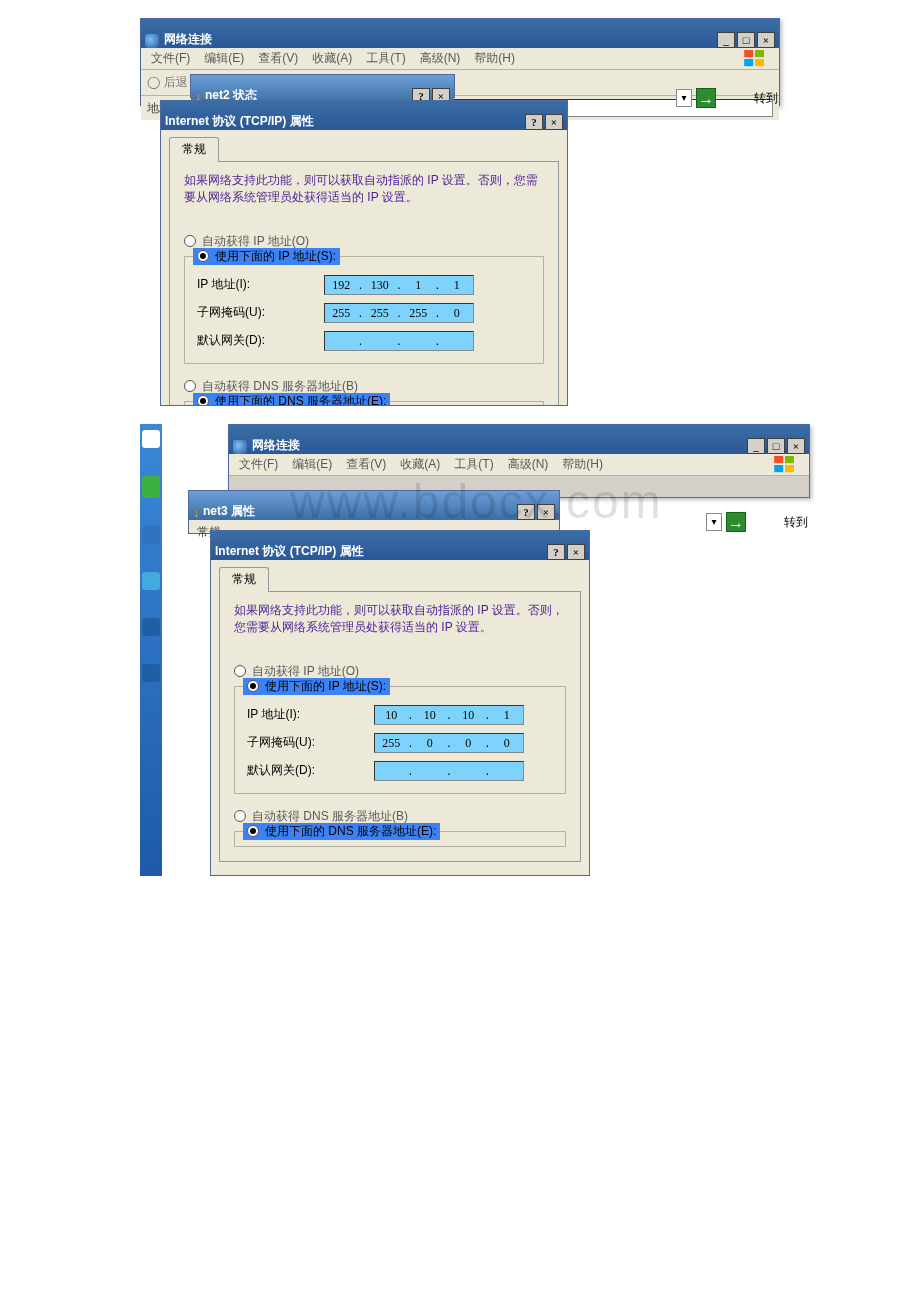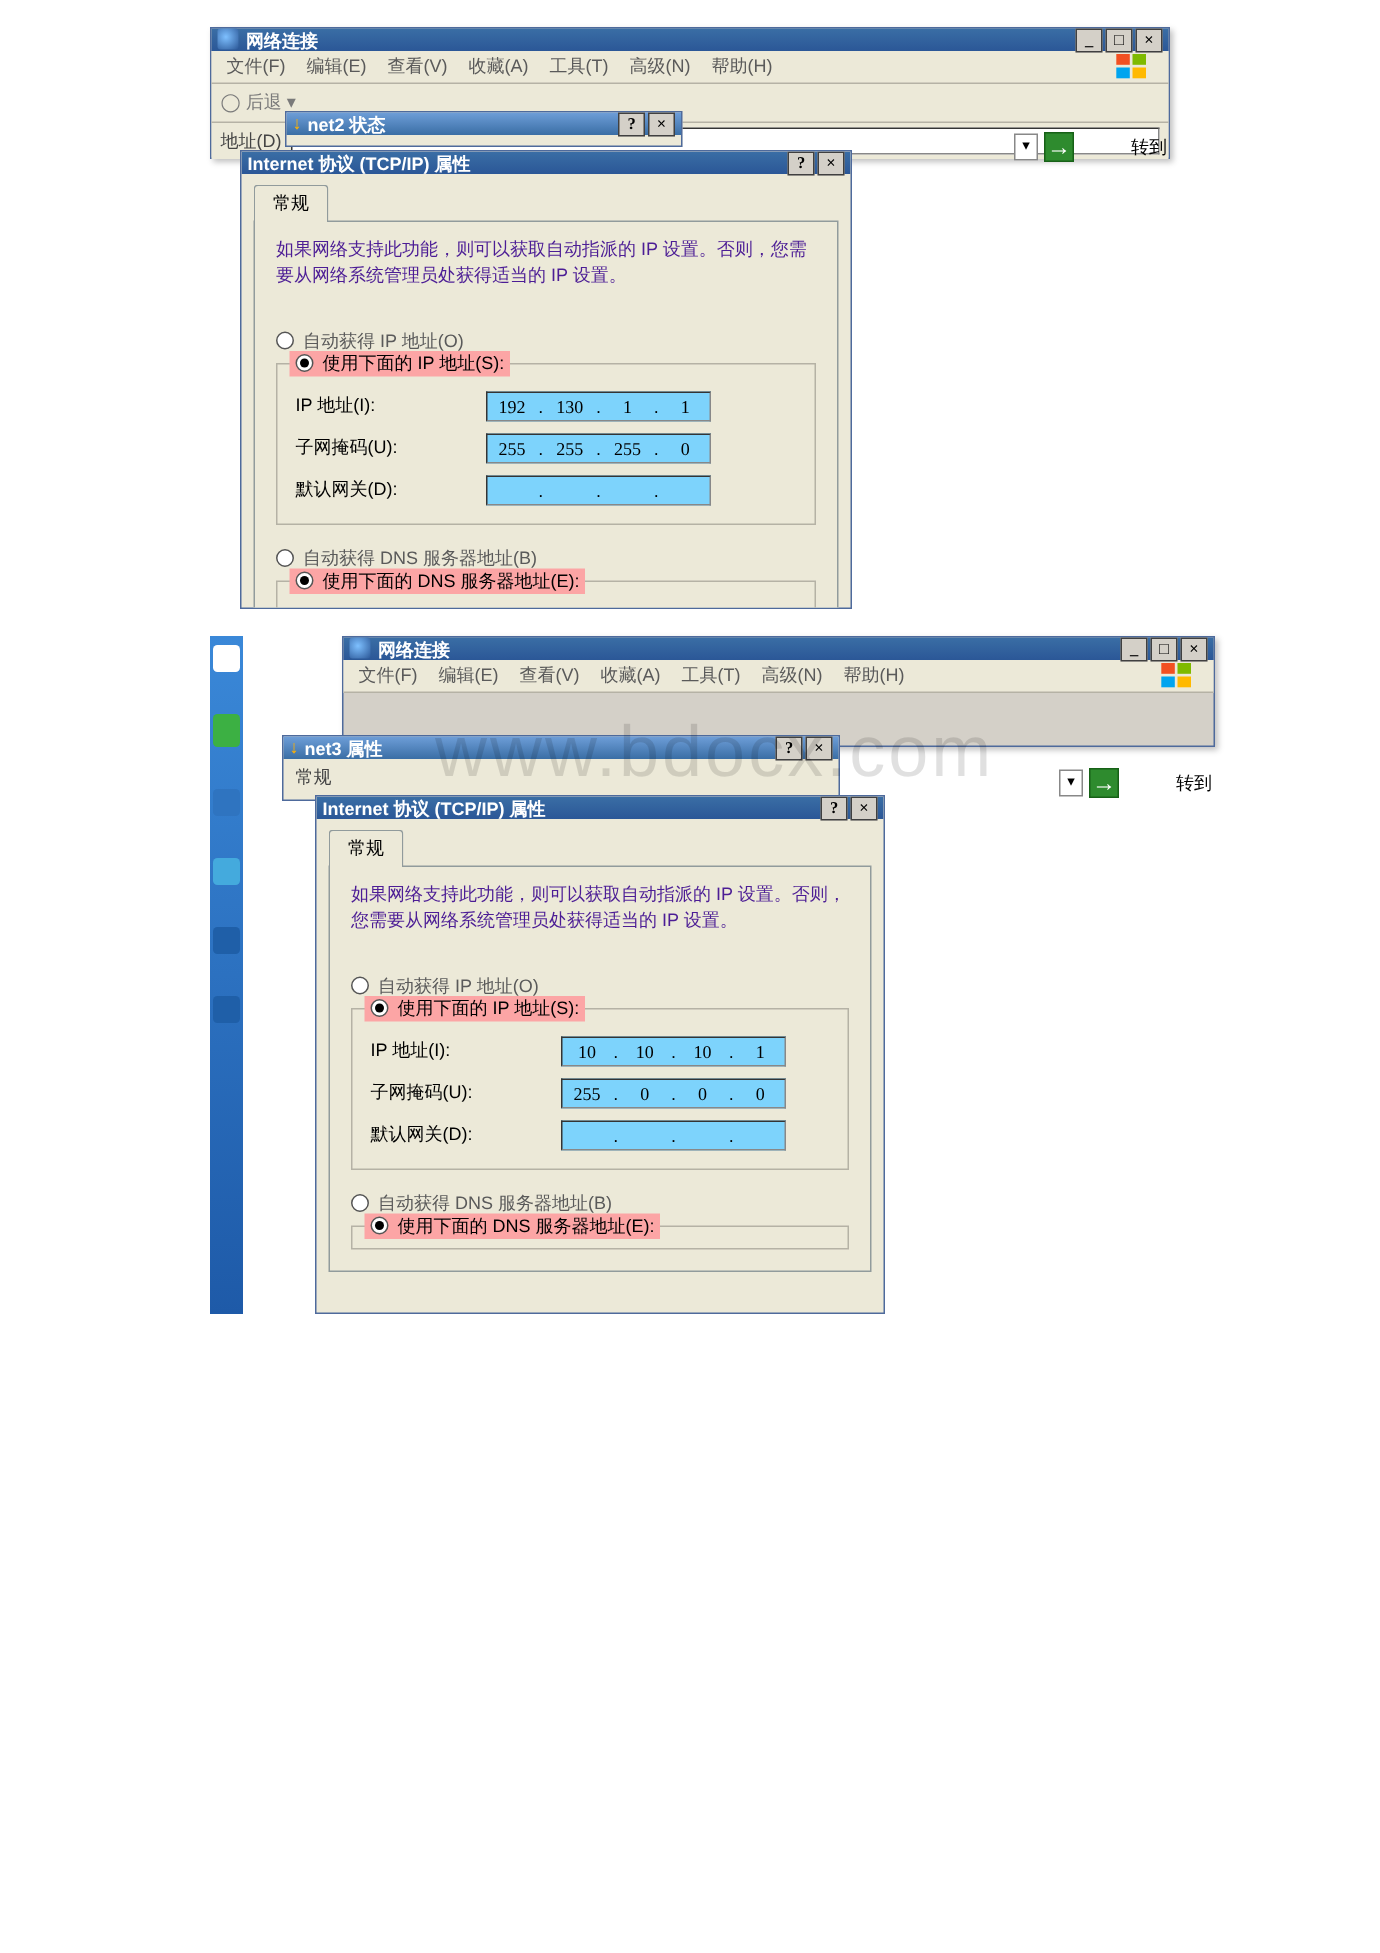--- a/index.html
+++ b/index.html
@@ -11,21 +11,21 @@
     width: 920px;
   }
   .page { padding: 0 0 80px 0; }
   .shot-wrap { position: relative; margin: 18px auto 0; width: 640px; }
   .shot1 { height: 388px; }
   .shot2 { height: 452px; }
 
   
   .win { position: absolute; border: 1px solid #4e6a9c; background: #d4d0c8; box-shadow: 2px 2px 4px rgba(0,0,0,.25); }
   .titlebar {
-    height: 15px; display: flex; align-items: flex-start; padding: 0 4px;
+    height: 29px; display: flex; align-items: flex-end; padding: 0 4px;
     background: linear-gradient(#3a6ea5,#2b5797); color: #fff; font-size: 12px; font-weight: bold;
   }
   .title-icon {
     width: 14px; height: 14px; margin-right: 5px; background: radial-gradient(circle at 40% 40%, #7ec0ff, #2b5797);
     border-radius: 2px;
   }
   .winbtns { margin-left: auto; display: flex; gap: 2px; }
   .wbtn {
     width: 18px; height: 16px; background: #d4d0c8; border: 1px solid #404040;
     font: bold 11px/14px Tahoma; text-align: center; color: #000;
@@ -53,21 +53,21 @@
     background: #ece9d8; border: 1px solid #919b9c; border-bottom: none;
     border-top-left-radius: 3px; border-top-right-radius: 3px; font-size: 12px;
     position: relative; top: 1px;
   }
   .tcpip .tabpage { margin: 0 8px 8px; border: 1px solid #919b9c; background: #ece9d8; padding: 10px 14px 14px; }
   .desc { color: #4c1d95; line-height: 1.45; font-size: 12px; }
   .radio-row { display: flex; align-items: center; gap: 6px; margin-top: 26px; color: #5a5a5a; }
   .radio { width: 12px; height: 12px; border: 1px solid #555; border-radius: 50%; background: #fff; display: inline-flex; align-items: center; justify-content: center; }
   .radio .dot { width: 6px; height: 6px; border-radius: 50%; background: #000; }
   .groupbox { border: 1px solid #b5b2a5; position: relative; padding: 10px 12px 12px; margin-top: 6px; }
-  .group-legend { position: absolute; top: -9px; left: 8px; background: #fca5a5; padding: 0 4px; display: flex; align-items: center; gap: 6px; font-size: 12px; }
+  .group-legend { position: absolute; top: -9px; left: 8px; background: #3b82f6; padding: 0 4px; display: flex; align-items: center; gap: 6px; font-size: 12px; }
   .frow { display: flex; align-items: center; gap: 7px; margin-top: 8px; }
   .flabel { width: 120px; }
   .ipbox { width: 150px; height: 20px; background: #7dd3fc; border: 1px inset #888; display: flex; align-items: center; }
   .ipseg { flex: 1; text-align: center; font: 12px/18px Tahoma; }
   .ipdot { width: 6px; text-align: center; }
   .caption { font-size: 16px; color: #000; margin: 20px 0 6px 150px; font-family: "SimSun", serif; }
 
   
   .desk-strip { position: absolute; left: 0; top: 0; width: 22px; height: 100%; background: linear-gradient(#3a88d8,#1e5aa8); }
   .ds-icon { width: 18px; height: 18px; margin: 12px auto 28px; border-radius: 3px; }

